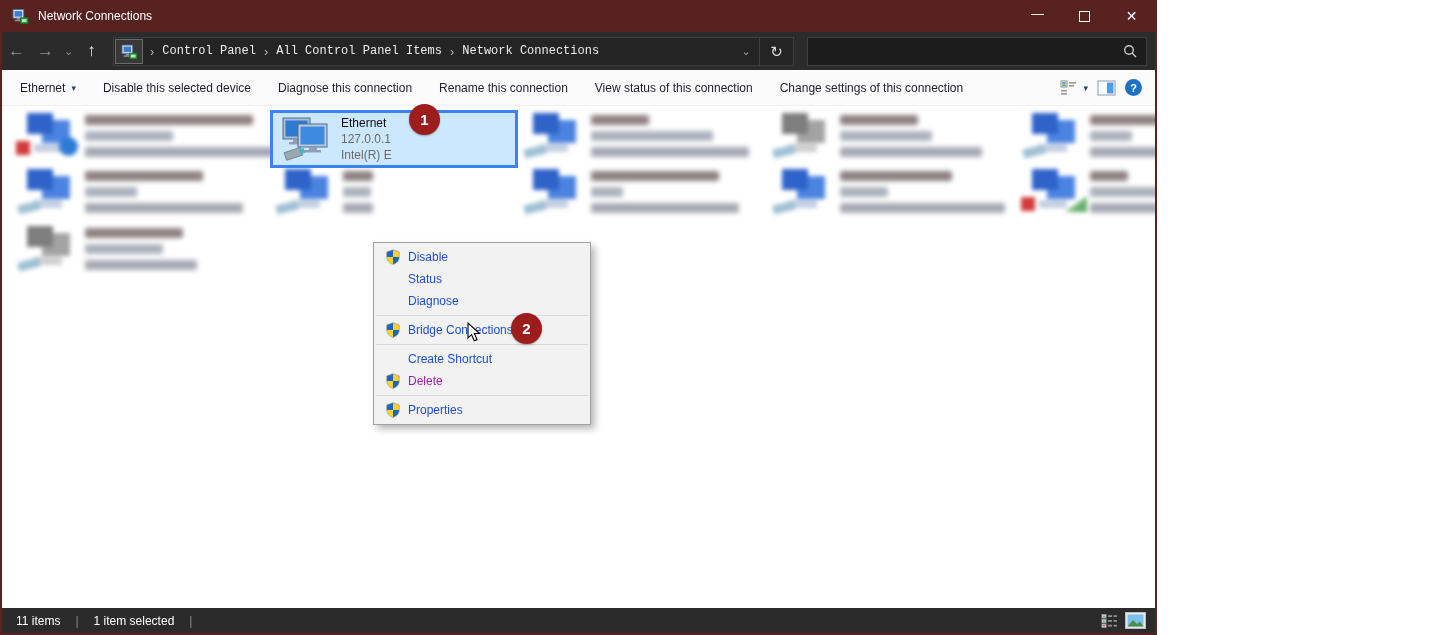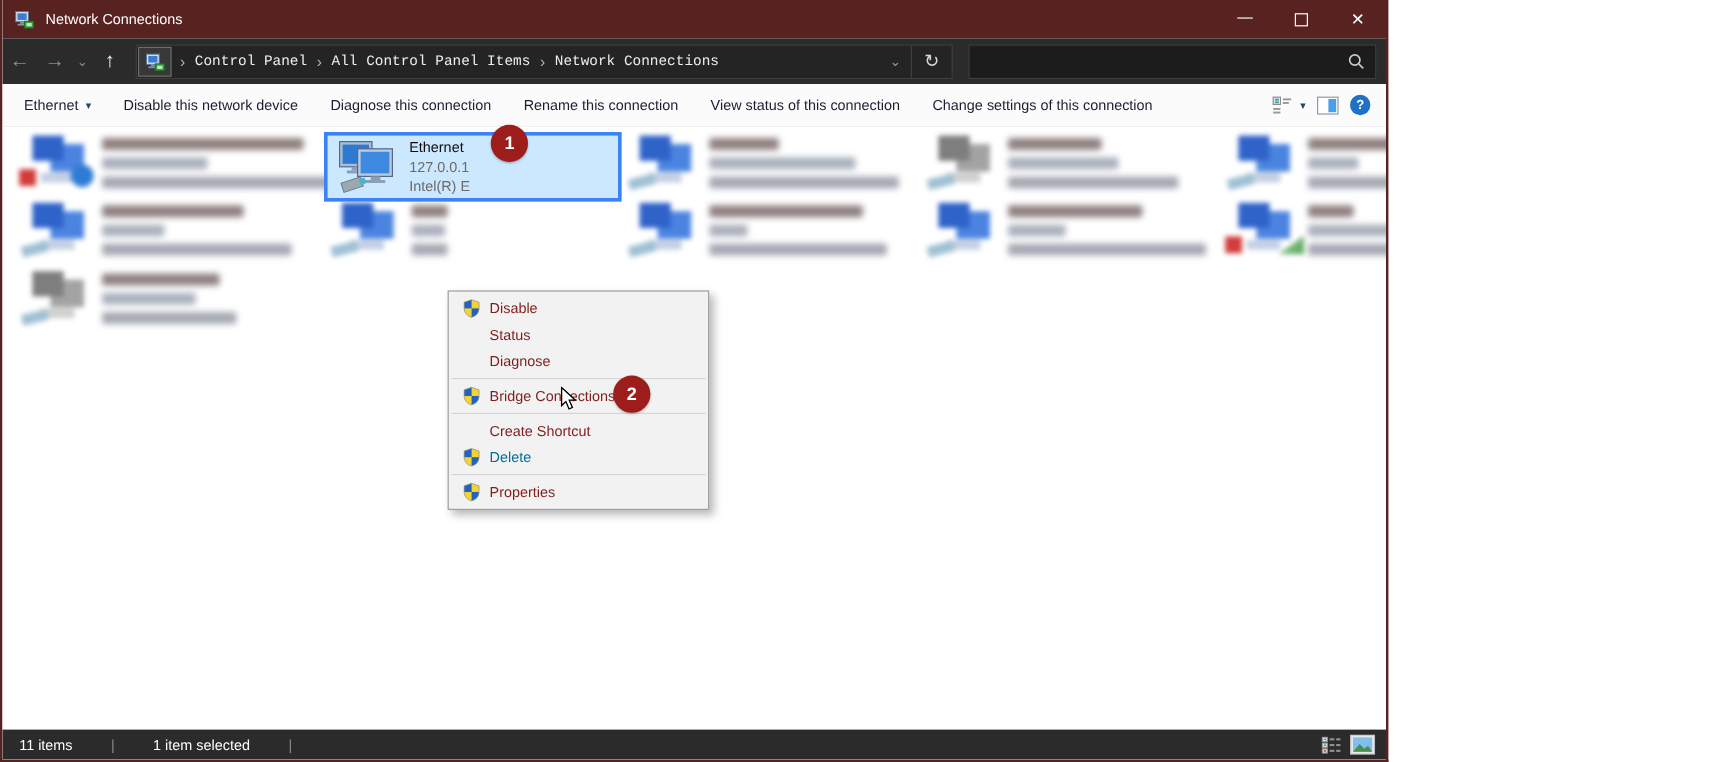--- a/index.html
+++ b/index.html
@@ -73,38 +73,38 @@
 
   .tile-selected { position:absolute; left:268px; top:110px; width:248px; height:58px; background:#cce8ff;
                    border:3px solid #3b82f6; display:flex; align-items:center; }
   .tile-selected .eicon { margin:0 10px 0 8px; }
   .sel-name { font-size:12px; color:#0b0b0b; line-height:16px; }
   .sel-sub  { font-size:12px; color:#6a6a6a; line-height:16px; }
 
   
   .ctx { position:absolute; left:371px; top:136px; width:218px; background:#f2f2f2; border:1px solid #a0a0a0;
          box-shadow:4px 4px 7px rgba(0,0,0,0.28); padding:3px 0; z-index:5; }
-  .ctx-item { height:22px; display:flex; align-items:center; font-size:12px; color:#7f1d1d; position:relative; padding-left:34px; }
+  .ctx-item { height:22px; display:flex; align-items:center; font-size:12px; color:#1d4ed8; position:relative; padding-left:34px; }
   .ctx-item .shield { position:absolute; left:11px; top:3px; width:16px; height:16px; }
   .ctx-item.bold { font-weight:normal; }
-  .ctx-item.disabled { color:#0369a1; }
+  .ctx-item.disabled { color:#a21caf; }
   .ctx-sep { height:1px; background:#d6d6d6; margin:3px 2px; }
 
   
   .badge { position:absolute; width:31px; height:31px; border-radius:50%; background:#9d1c1c; color:#fff;
            font-size:15px; font-weight:bold; display:flex; align-items:center; justify-content:center;
            z-index:9; box-shadow:0 1px 2px rgba(0,0,0,0.3); }
   .badge.one { left:407px; top:104px; }
   .badge.two { left:509px; top:313px; }
   .cursor { position:absolute; left:465px; top:322px; z-index:10; }
 
   
   .statusbar { position:absolute; left:0; right:0; bottom:0; height:25px; background:#2b2b2b; color:#fff;
                display:flex; align-items:center; font-size:12px; }
-  .sb-left { display:flex; align-items:center; margin-left:14px; gap:32px; }
+  .sb-left { display:flex; align-items:center; margin-left:14px; gap:15px; }
   .sb-pipe { color:#8a8a8a; }
   .sb-right { margin-left:auto; display:flex; align-items:center; gap:7px; margin-right:9px; }
 </style>
 </head>
 <body>
 
 <svg width="0" height="0" style="position:absolute">
   <defs>
     <clipPath id="shieldclip">
       <path d="M8 0.8 L14.2 2.9 V7.6 C14.2 11.9 11.5 14.4 8 15.4 C4.5 14.4 1.8 11.9 1.8 7.6 V2.9 Z"></path>
@@ -174,21 +174,21 @@
         <line x1="9.3" y1="9.3" x2="13" y2="13" stroke="#c9c9c9" stroke-width="1.4"></line>
       </svg>
     </div>
   </div>
 
   <div class="toolbar">
     <div class="tb-organize">
       <span>Ethernet</span>
       <span class="tb-caret">▾</span>
     </div>
-    <div class="tb-cmd">Disable this network device</div>
+    <div class="tb-cmd">Disable this selected device</div>
     <div class="tb-cmd">Diagnose this connection</div>
     <div class="tb-cmd">Rename this connection</div>
     <div class="tb-cmd">View status of this connection</div>
     <div class="tb-cmd">Change settings of this connection</div>
     <div class="tb-right">
       <div class="tb-views">
         <svg width="17" height="16" viewBox="0 0 17 16">
           <rect x="1" y="1" width="6" height="6" fill="#fff" stroke="#8a8a8a"></rect>
           <rect x="2.2" y="2.2" width="3.6" height="1.7" fill="#4a90d9"></rect>
           <rect x="2.2" y="4.4" width="3.6" height="1.7" fill="#57a85c"></rect>

